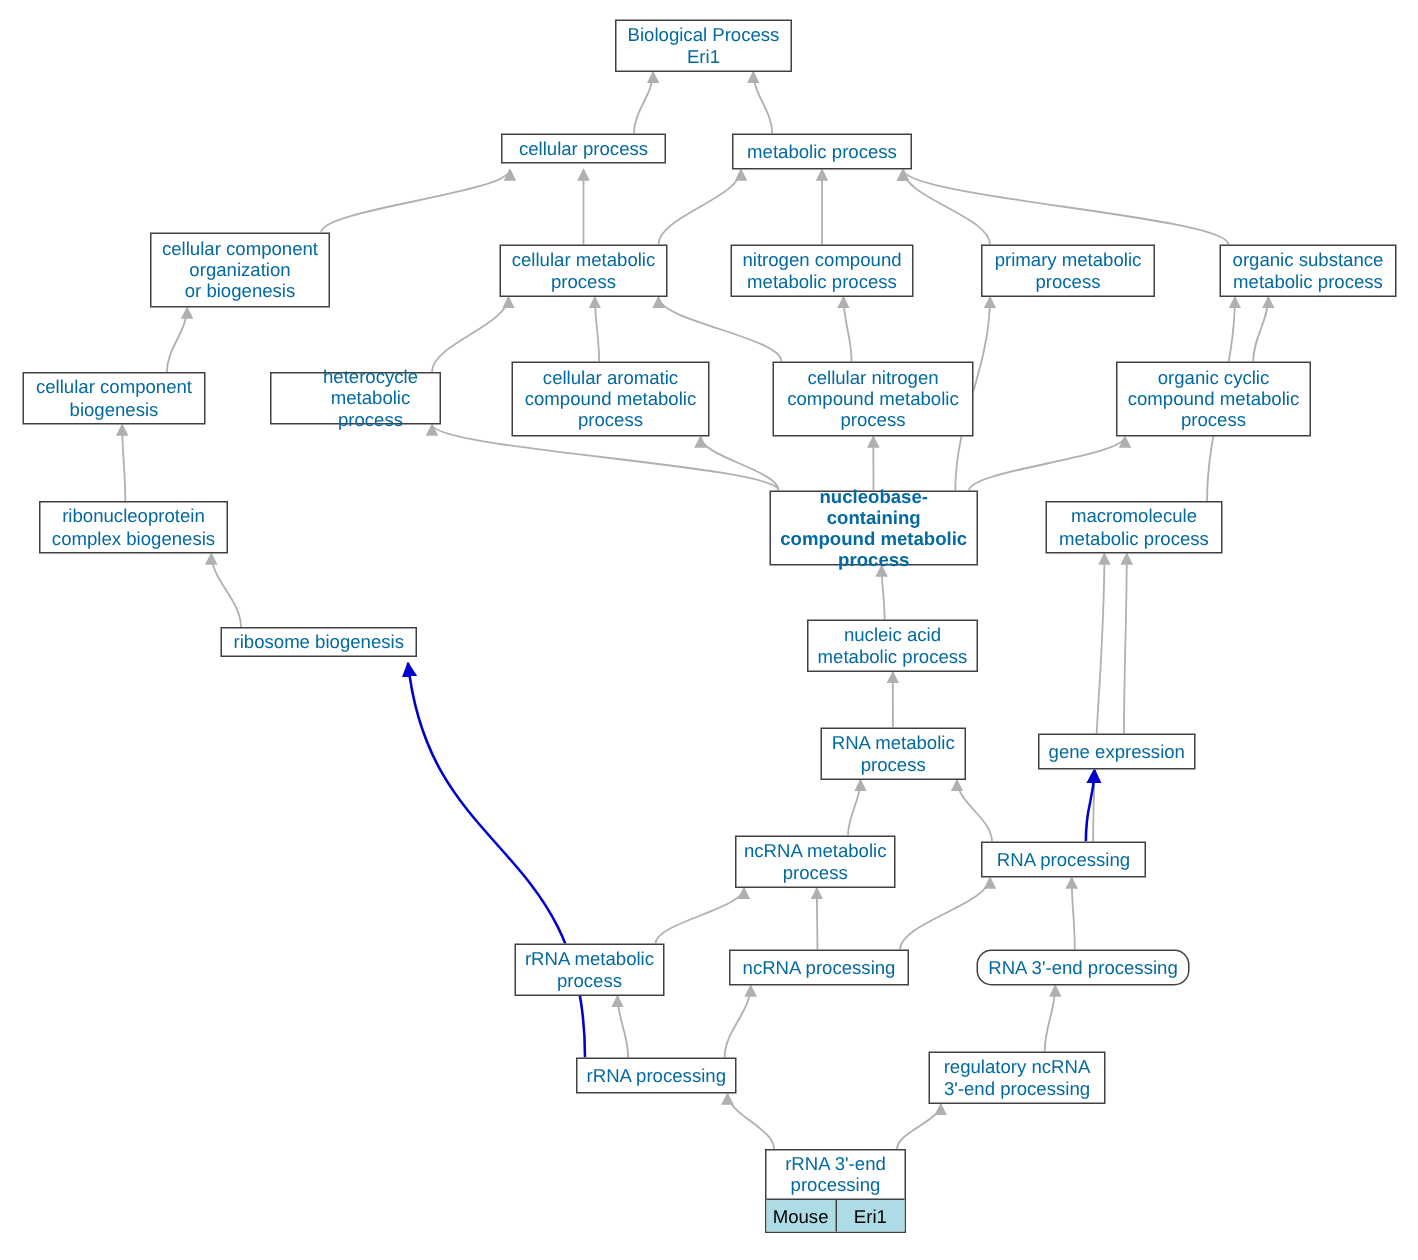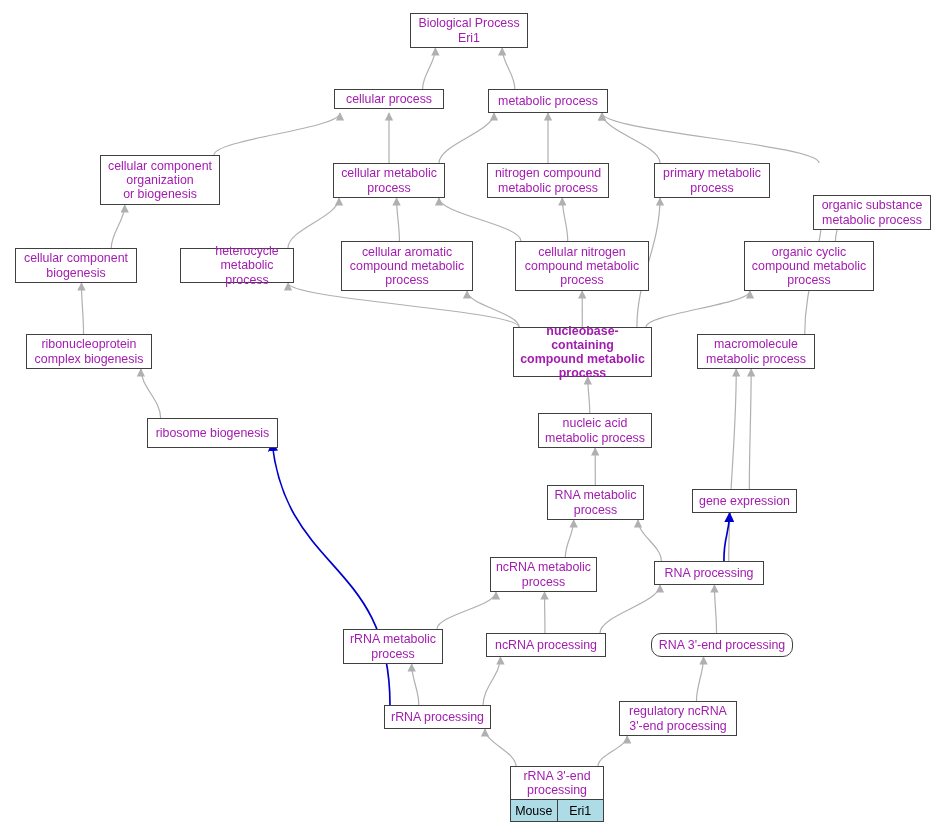--- a/index.html
+++ b/index.html
@@ -33,21 +33,21 @@
     display: flex;
     flex-direction: column;
     align-items: stretch;
     justify-content: center;
     z-index: 5;
   }
   .go-node .node-label {
     text-align: center;
     font-size: 12.4px;
     line-height: 14.2px;
-    color: #a21caf;
+    color: #0369a1;
     white-space: pre-line;
     padding: 0 3px;
     flex: 1 1 auto;
     display: flex;
     align-items: center;
     justify-content: center;
   }
   .go-node.root .node-label {
     line-height: 14.6px;
   }
@@ -146,21 +146,21 @@
 process</div>
       </div>
       <div class="go-node" style="left: 487px; top: 163px; width: 122px; height: 35px;">
         <div class="node-label">nitrogen compound
 metabolic process</div>
       </div>
       <div class="go-node" style="left: 654px; top: 163px; width: 116px; height: 35px;">
         <div class="node-label">primary metabolic
 process</div>
       </div>
-      <div class="go-node" style="left: 813px; top: 163px; width: 118px; height: 35px; margin-top: 32px;">
+      <div class="go-node" style="left: 813px; top: 163px; width: 118px; height: 35px;">
         <div class="node-label">organic substance
 metabolic process</div>
       </div>
       <div class="go-node" style="left: 15px; top: 248px; width: 122px; height: 35px;">
         <div class="node-label">cellular component
 biogenesis</div>
       </div>
       <div class="go-node" style="left: 180px; top: 248px; width: 114px; height: 35px; padding-left: 20px;">
         <div class="node-label">heterocycle
 metabolic process</div>
@@ -186,21 +186,21 @@
       </div>
       <div class="go-node" style="left: 513px; top: 327px; width: 139px; height: 50px; font-weight: bold;">
         <div class="node-label">nucleobase-containing
 compound metabolic
 process</div>
       </div>
       <div class="go-node" style="left: 697px; top: 334px; width: 118px; height: 35px;">
         <div class="node-label">macromolecule
 metabolic process</div>
       </div>
-      <div class="go-node" style="left: 147px; top: 418px; width: 131px; height: 30px;">
+      <div class="go-node" style="left: 147px; top: 418px; width: 131px; height: 20px;">
         <div class="node-label">ribosome biogenesis</div>
       </div>
       <div class="go-node" style="left: 538px; top: 413px; width: 114px; height: 35px;">
         <div class="node-label">nucleic acid
 metabolic process</div>
       </div>
       <div class="go-node" style="left: 547px; top: 485px; width: 97px; height: 35px;">
         <div class="node-label">RNA metabolic
 process</div>
       </div>

